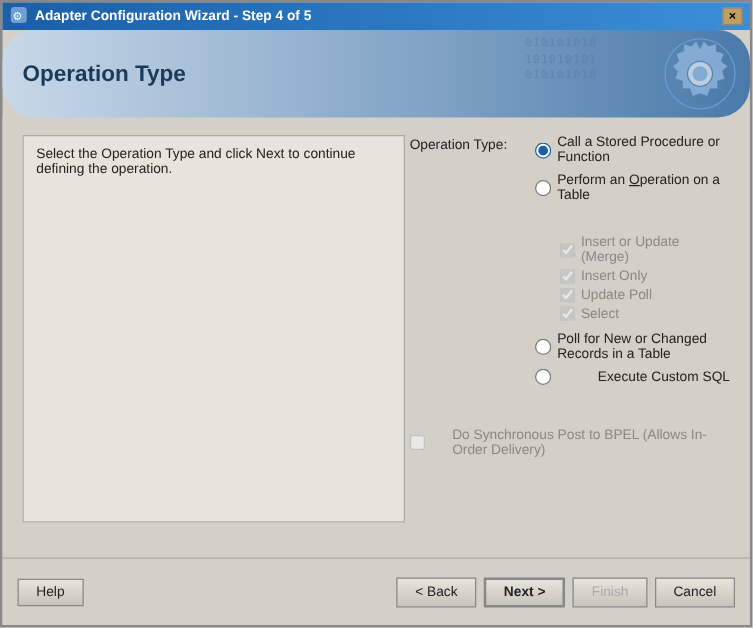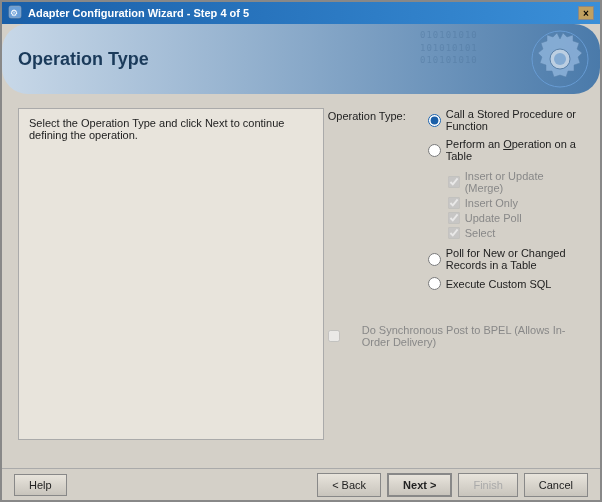--- a/index.html
+++ b/index.html
@@ -129,32 +129,33 @@
       display: flex;
       flex-direction: column;
       gap: 6px;
     }
     .radio-item {
       display: flex;
       align-items: center;
       gap: 5px;
       font-size: 11px;
       color: #222;
+      justify-content: space-between;
     }
     .radio-input {
       width: 13px;
       height: 13px;
       accent-color: #1a5fa8;
     }
     .sub-options {
       margin-left: 20px;
       display: flex;
       flex-direction: column;
       gap: 3px;
-      margin-top: 2px;
+      margin-top: 20px;
       margin-bottom: 2px;
     }
     .checkbox-item {
       display: flex;
       align-items: center;
       gap: 5px;
       font-size: 11px;
       color: #888;
     }
     .checkbox-input {
@@ -175,21 +176,21 @@
       font-size: 11px;
       color: #888;
     }
     .footer {
       background: #d4d0c8;
       border-top: 1px solid #aaa;
       padding: 8px 12px;
       display: flex;
       align-items: center;
       justify-content: space-between;
-      height: 32px;
+      height: 54px;
       flex-shrink: 0;
     }
     .footer-left {
       display: flex;
       gap: 6px;
     }
     .footer-right {
       display: flex;
       gap: 6px;
     }

